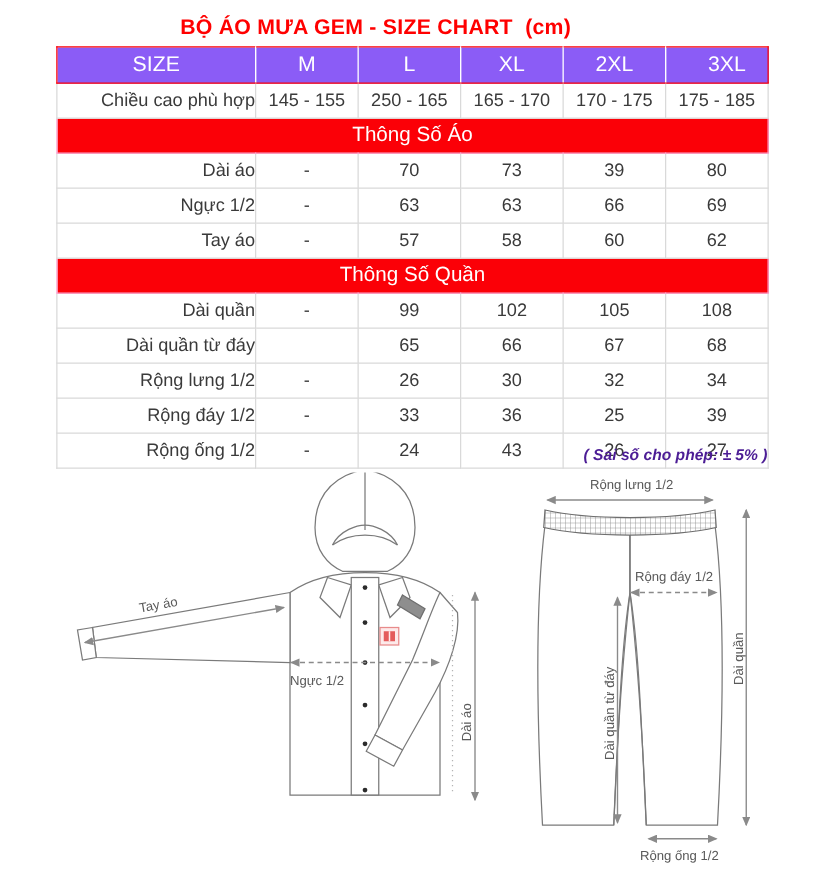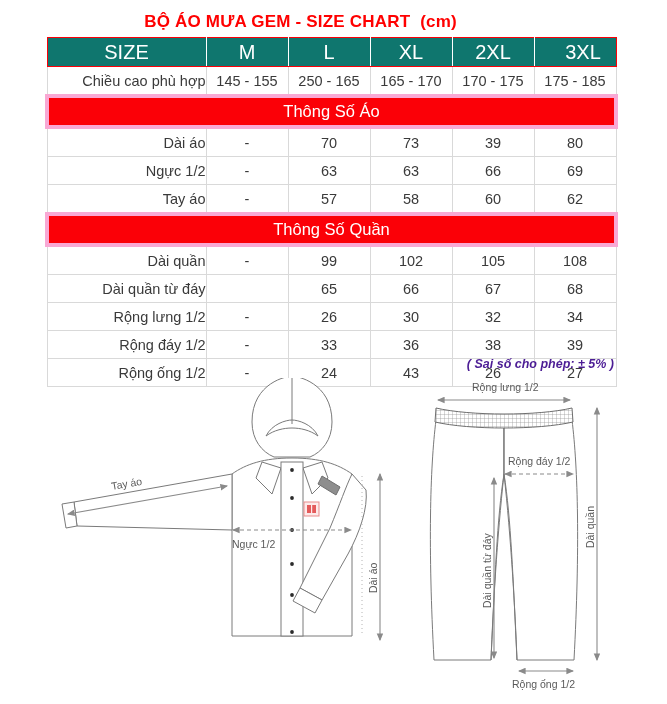--- a/index.html
+++ b/index.html
@@ -43,40 +43,40 @@
     font-size: 14.5px;
     font-weight: normal;
     color: #3a3a3a;
     height: 27px;
     padding: 0;
     text-align: center;
     vertical-align: middle;
     background: #ffffff;
   }
   #size-table tr.header-row td {
-    background: #0f766e;
+    background: #8b5cf6;
     color: #ffffff;
-    font-size: 20px;
+    font-size: 17px;
     border-color: #fb0007;
     border-left-color: #ffffff;
     border-right-color: #ffffff;
     height: 28px;
   }
   #size-table tr.header-row td.first-col {
     border-left-color: #fb0007;
   }
   #size-table tr.header-row td.last-col {
     border-right-color: #fb0007;
     padding-left: 16px;
   }
   #size-table tr.section-row td {
     background: #fb0007;
     color: #ffffff;
     font-size: 16.5px;
-    border: 4px solid #f9a8d4;
+    border: 1px solid #f9a8d4;
     height: 27px;
   }
   #size-table td.label-cell {
     text-align: right;
     padding-left: 9px;
     font-size: 14.5px;
   }
   .col-label { width: 159px; }
   .col-size  { width: 82px; }
 
@@ -203,21 +203,21 @@
       <td>26</td>
       <td>30</td>
       <td>32</td>
       <td>34</td>
     </tr>
     <tr>
       <td class="label-cell">Rộng đáy 1/2</td>
       <td>-</td>
       <td>33</td>
       <td>36</td>
-      <td>38</td>
+      <td>25</td>
       <td>39</td>
     </tr>
     <tr>
       <td class="label-cell">Rộng ống 1/2</td>
       <td>-</td>
       <td>24</td>
       <td>43</td>
       <td>26</td>
       <td>27</td>
     </tr>

